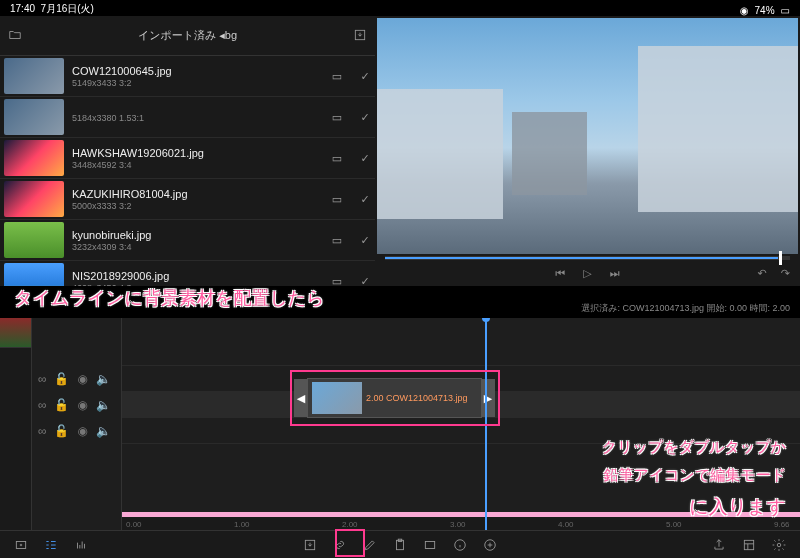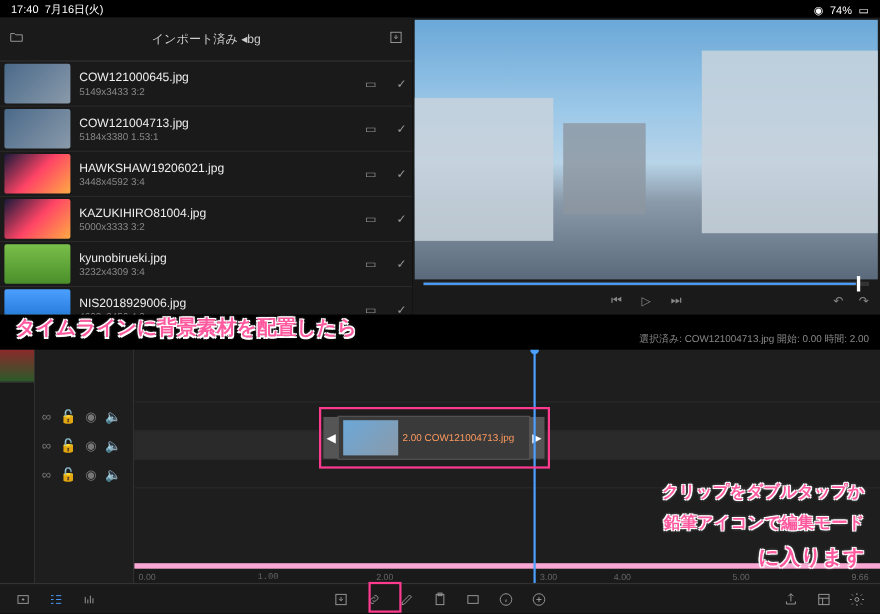--- a/index.html
+++ b/index.html
@@ -21,21 +21,21 @@
 .meta{color:#888;font-size:9px;margin-top:1px}
 .ck{width:20px;color:#999;text-align:center}
 .pv{flex:1;background:#1a1a1a;display:flex;flex-direction:column;position:relative}
 .pvimg{flex:1;background:linear-gradient(180deg,#6ba8d8 0%,#9cc8e8 35%,#b8d4e8 55%,#8a9aaa 70%,#5a6a7a 100%);position:relative;margin:2px}
 .bld{position:absolute;background:rgba(200,210,220,.85)}
 .scrub{height:4px;background:#333;margin:0 10px;position:relative}
 .scrub::before{content:"";position:absolute;left:0;right:12px;top:1px;height:2px;background:#4a9fff}
 .scrub::after{content:"";position:absolute;right:8px;top:-5px;width:3px;height:14px;background:#fff}
 .pctr{height:26px;display:flex;align-items:center;justify-content:center;gap:18px;color:#888}
 .pctr .r{position:absolute;right:10px;display:flex;gap:14px}
-.anno{position:absolute;font-size:18px;font-weight:700;color:#ff5a9f;text-shadow:-1px -1px 0 #fff,1px -1px 0 #fff,-1px 1px 0 #fff,1px 1px 0 #fff,0 0 3px #fff;z-index:50;pointer-events:none}
+.anno{position:absolute;font-size:18px;font-weight:400;color:#ff5a9f;text-shadow:-1px -1px 0 #fff,1px -1px 0 #fff,-1px 1px 0 #fff,1px 1px 0 #fff,0 0 3px #fff;z-index:50;pointer-events:none}
 .sel{position:absolute;right:10px;top:302px;font-size:9px;color:#888}
 .tl{position:absolute;top:318px;left:0;right:0;bottom:28px;background:#1a1a1a;display:flex}
 .tlgut{width:32px;background:#1a1a1a;border-right:1px solid #333}
 .tlgut .seg{height:30px;border-bottom:1px solid #333}
 .tlctrl{width:90px;background:#1e1e1e;border-right:1px solid #333;padding-top:48px}
 .trh{height:26px;display:flex;align-items:center;gap:8px;padding-left:6px;color:#777;font-size:12px}
 .tracks{flex:1;position:relative;background:#1e1e1e;overflow:hidden}
 .track{height:26px;border-bottom:1px solid #2a2a2a;position:relative}
 .track.sp{height:48px}
 .clip{position:absolute;top:60px;left:185px;width:175px;height:40px;background:#3a3a3a;display:flex;align-items:center;border:1px solid #555}
@@ -84,21 +84,20 @@
           <div class="info">
             <div class="fn">COW121000645.jpg</div>
             <div class="meta">5149x3433  3:2</div>
           </div>
           <div class="ck">▭</div>
           <div class="ck">✓</div>
         </div>
         <div class="row">
           <div class="th "></div>
           <div class="info">
-            <div class="fn">COW121004713.jpg</div>
             <div class="meta">5184x3380  1.53:1</div>
           </div>
           <div class="ck">▭</div>
           <div class="ck">✓</div>
         </div>
         <div class="row">
           <div class="th n"></div>
           <div class="info">
             <div class="fn">HAWKSHAW19206021.jpg</div>
             <div class="meta">3448x4592  3:4</div>
@@ -189,23 +188,23 @@
     <div class="ph"></div>
     <div class="clip">
       <div class="h l">◀</div>
       <div class="ct"></div>
       <div class="cl">2.00  COW121004713.jpg</div>
       <div class="h r">▶</div>
     </div>
     <div class="box" style="top:52px;left:168px;width:210px;height:56px"></div>
     <div class="ruler" id="ruler">
         <span style="left: 4px;">0.00</span>
-        <span style="left: 112px; font-family: Liberation Mono, monospace;">1.00</span>
+        <span style="left: 112px;">1.00</span>
         <span style="left: 220px;">2.00</span>
-        <span style="left: 328px; margin-left: 41px;">3.00</span>
+        <span style="left: 328px;">3.00</span>
         <span style="left: 436px; text-align: right;">4.00</span>
         <span style="left: 544px;">5.00</span>
         <span style="left: 652px;">9.66</span>
       </div>
   </div>
 </div>
 
 <div class="anno" style="right:14px;top:438px;font-size:15px">クリップをダブルタップか</div>
 <div class="anno" style="right:14px;top:466px;font-size:15px">鉛筆アイコンで編集モード</div>
 <div class="anno" style="right:14px;top:494px;font-size:19px">に入ります</div>

